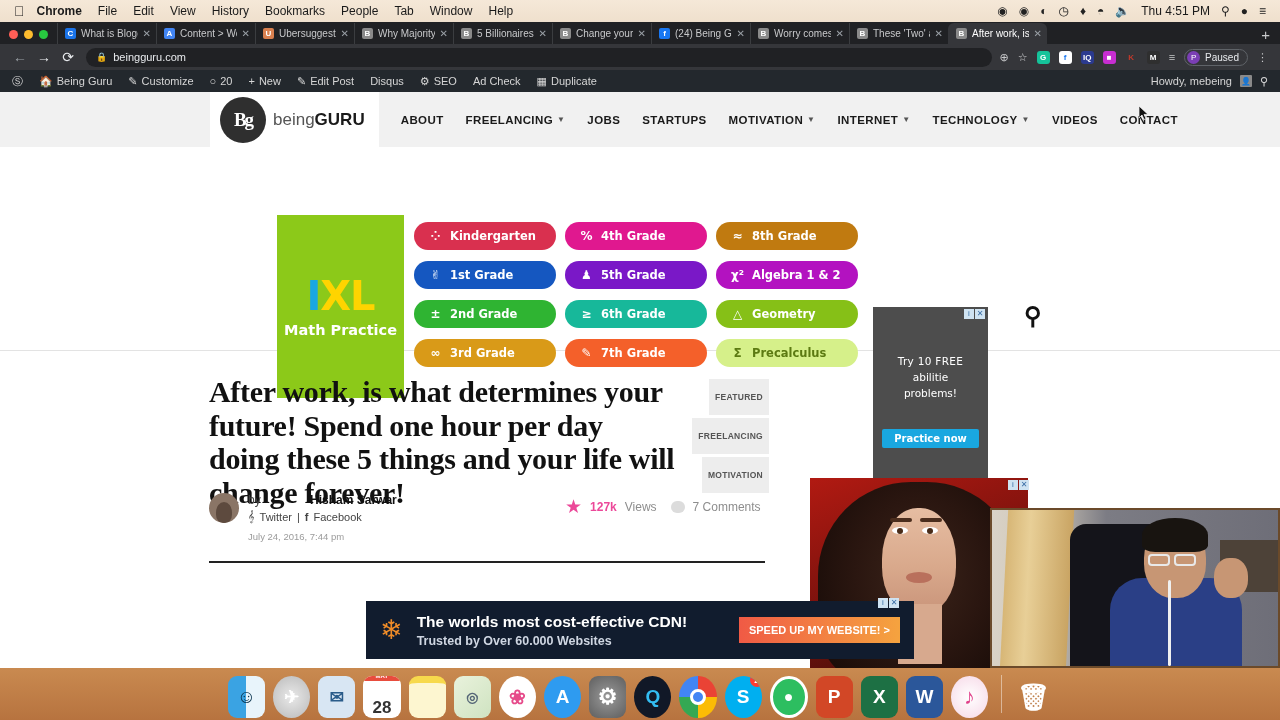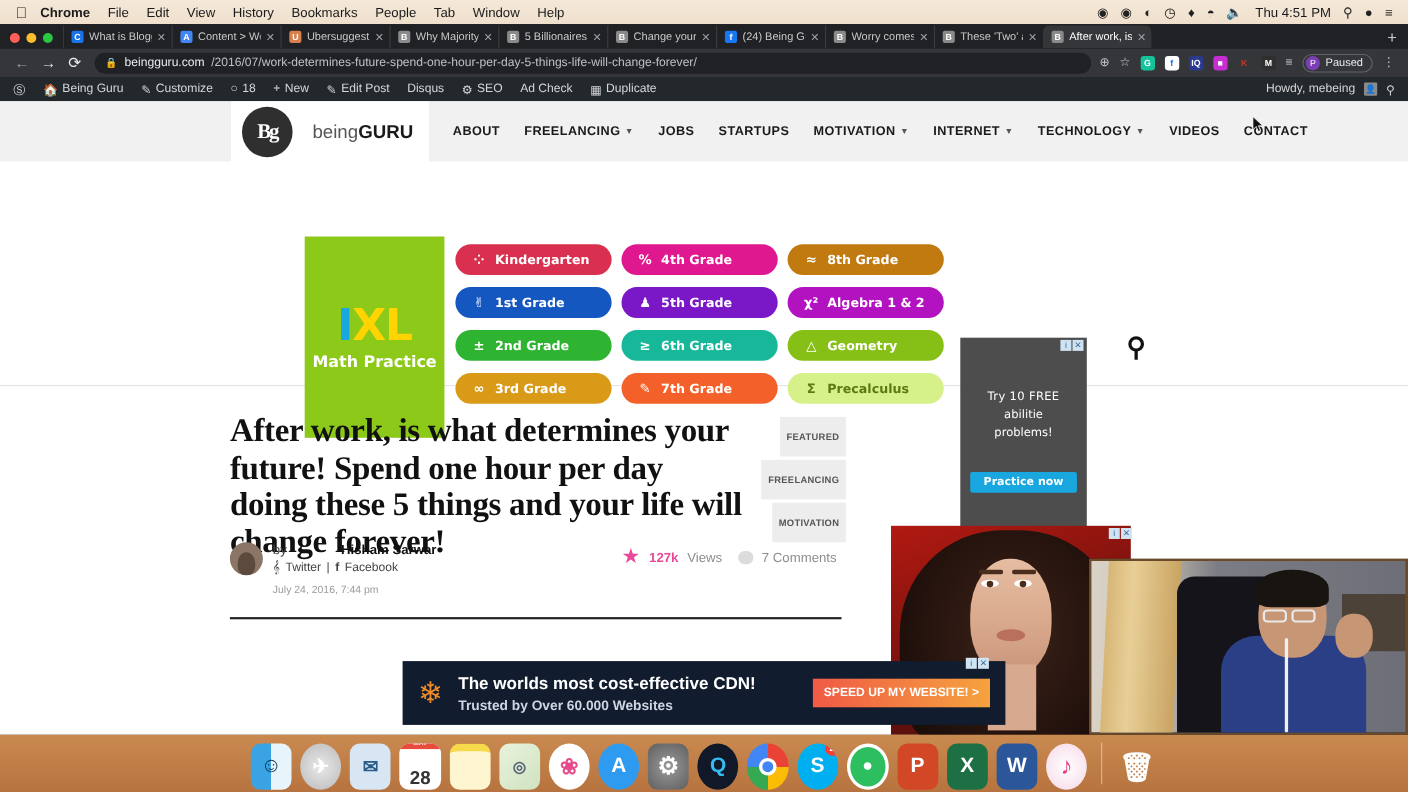--- a/index.html
+++ b/index.html
@@ -85,21 +85,21 @@
 
   
   .page {
     position: absolute; top: 92px; left: 0; width: 1280px; height: 576px;
     background: #fff; overflow: hidden;
   }
   .sitehead {
     height: 55px; background: #f1f1f1; display: flex; align-items: center;
     padding-left: 210px; position: relative;
   }
-  .logo-wrap { display:flex; align-items:center; gap:18px; background:#fff; height:55px; padding:0 14px 0 10px; }
+  .logo-wrap { display:flex; align-items:center; gap:7px; background:#fff; height:55px; padding:0 14px 0 10px; }
   .logo-circle {
     width: 46px; height: 46px; border-radius: 50%; background: #2f2f2f;
     display: flex; align-items: center; justify-content: center;
     color: #fff; font-size: 19px; font-weight: bold; letter-spacing: -2px;
     font-family: "Liberation Serif", serif;
   }
   .logo-txt { font-size: 17px; color: #555; }
   .logo-txt b { color: #1a1a1a; }
   .navmenu { display: flex; align-items: center; gap: 22px; margin-left: 22px; }
   .navmenu a { font-size: 11.5px; font-weight: bold; color: #1a1a1a; letter-spacing: .4px; text-decoration: none; display:flex; align-items:center; gap:4px; }
@@ -328,21 +328,20 @@
     <span class="newtab">+</span>
   </div>
 
   <div class="omnibar">
     <span class="navbtn">←</span>
     <span class="navbtn active">→</span>
     <span class="navbtn active">⟳</span>
     <span class="urlbox">
       <span class="lock">🔒</span>
       <span class="host">beingguru.com</span>
-        <span>/2016/07/work-determines-future-spend-one-hour-per-day-5-things-life-will-change-forever/</span>
     </span>
     <span class="acts">
       <span class="ic">⊕</span>
       <span class="ic">☆</span>
       <span class="ext" style="background:#15c39a">G</span>
       <span class="ext" style="background:#fff;color:#1877f2">f</span>
       <span class="ext" style="background:#2b3a8f">IQ</span>
       <span class="ext" style="background:#c72ed1">■</span>
       <span class="ext" style="background:transparent;color:#c0392b">K</span>
       <span class="ext" style="background:#2f2f2f">M</span>
@@ -360,21 +359,21 @@
     <span class="wpitem">
       <span>🏠</span>
       <span>Being Guru</span>
     </span>
     <span class="wpitem">
       <span>✎</span>
       <span>Customize</span>
     </span>
     <span class="wpitem">
       <span>○</span>
-      <span>18</span>
+      <span>20</span>
     </span>
     <span class="wpitem">
       <span>+</span>
       <span>New</span>
     </span>
     <span class="wpitem">
       <span>✎</span>
       <span>Edit Post</span>
     </span>
     <span class="wpitem">Disqus</span>

